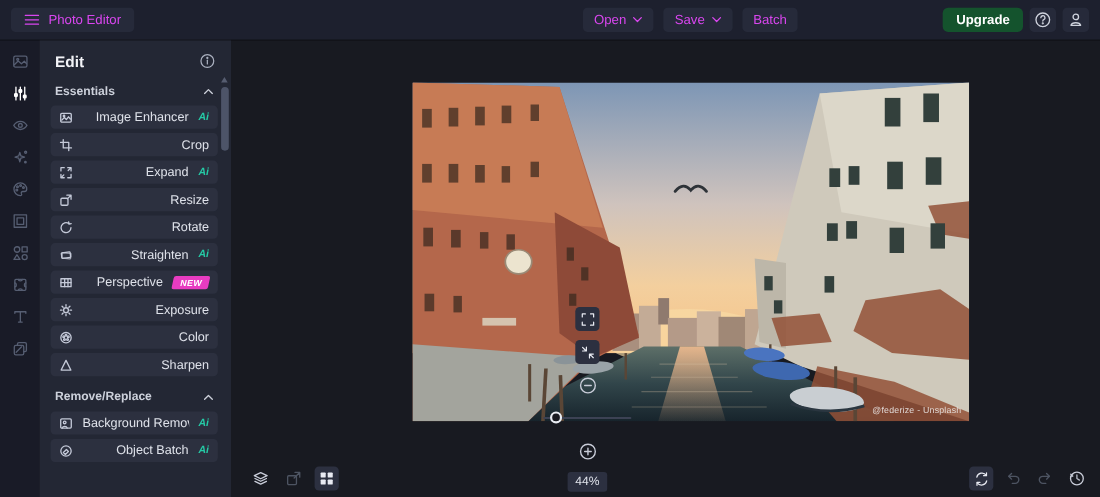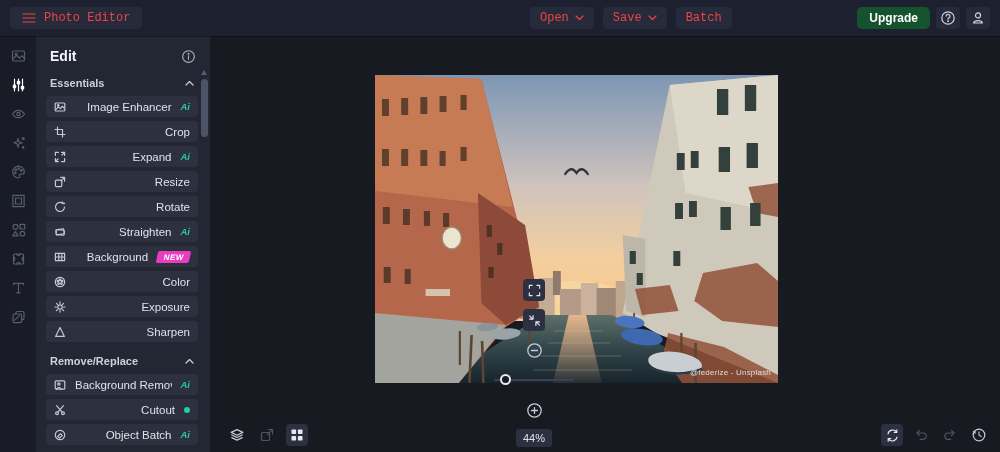--- a/index.html
+++ b/index.html
@@ -11,22 +11,22 @@
   }
   
   .topbar{
     position:absolute; top:0; left:0; right:0; height:36px;
     background:#1d202e; display:flex; align-items:center;
     padding:0 10px; z-index:40; box-shadow:0 1px 0 rgba(0,0,0,.35);
   }
   .chip{
     background:#262a3a; border-radius:4px; height:22px;
     display:flex; align-items:center; gap:6px; padding:0 10px;
-    color:#ef4444; cursor:pointer; border:none; font-size:12px;
-    font-family:Liberation Mono, monospace;
+    color:#d946ef; cursor:pointer; border:none; font-size:12px;
+    font-family:Liberation Sans, sans-serif;
   }
   .app-chip{ gap:8px; padding:0 12px; }
   .tb-center{ position:absolute; left:530px; display:flex; gap:9px; }
   .tb-right{ position:absolute; right:10px; display:flex; gap:6px; align-items:center; }
   .upgrade{
     background:#14532d; color:#fff; font-weight:bold;
     border-radius:5px; height:22px; padding:0 12px;
     display:flex; align-items:center; border:none; cursor:pointer; font-size:12px;
     font-family:"Liberation Sans",sans-serif;
   }
@@ -47,21 +47,21 @@
     width:26px; height:24px; border:none; background:transparent; color:#565e72;
     display:flex; align-items:center; justify-content:center; cursor:pointer; border-radius:4px;
   }
   .rail-btn.active{ color:#ffffff; }
 
   
   .panel{
     position:absolute; top:36px; left:36px; bottom:0; width:174px;
     background:#232734; z-index:30; padding:12px 12px 0 10px; overflow:hidden;
   }
-  .panel-title-row{ display:flex; align-items:center; justify-content:space-between; padding:0 2px 0 4px; }
+  .panel-title-row{ display:flex; align-items:flex-start; justify-content:space-between; padding:0 2px 0 4px; }
   .panel-title{ font-size:14px; font-weight:bold; color:#f2f3f7; }
   .info{ color:#aab0bf; cursor:pointer; background:none; border:none; }
   .section-row{
     display:flex; align-items:center; justify-content:space-between;
     margin:13px 4px 7px 4px; color:#cdd1db; font-size:11px; font-weight:bold; cursor:pointer;
   }
   .items{ display:flex; flex-direction:column; gap:4px; }
   .item{
     height:21px; background:#2c303f; border-radius:4px;
     display:flex; align-items:center; gap:9px; padding:0 8px; cursor:pointer;
@@ -78,21 +78,21 @@
   
   .sb-track{ position:absolute; top:34px; right:2px; width:7px; bottom:4px; }
   .sb-up{ position:absolute; top:0; left:0; width:0; height:0;
     border-left:3.5px solid transparent; border-right:3.5px solid transparent;
     border-bottom:5px solid #565d70; cursor:pointer; }
   .sb-thumb{ position:absolute; top:9px; left:0; width:7px; height:58px; border-radius:4px; background:#4d5468; cursor:pointer; }
 
   
   .canvas{ position:absolute; top:36px; left:210px; right:0; bottom:0; background:#181a21; z-index:10; }
   .photo{
-    position:absolute; left:165px; top:39px; width:403px; height:308px; cursor:default;
+    position:absolute; left:165px; top:39px; width:506px; height:308px; cursor:default;
   }
   .photo svg{ width:100%; height:100%; }
   .watermark{
     position:absolute; right:7px; bottom:6px; font-size:8px; color:#f0f0f0; opacity:.85; letter-spacing:.2px;
   }
 
   
   .bbar{ position:absolute; bottom:0; left:210px; right:0; height:34px; z-index:35; }
   .bb-left{ position:absolute; left:16px; bottom:6px; display:flex; gap:8px; align-items:center; }
   .bb-center{ position:absolute; left:284px; bottom:5px; display:flex; gap:8px; align-items:center;flex-direction:column; }
@@ -348,48 +348,48 @@
         <span class="lbl">Straighten</span>
         <span class="badge-ai">Ai</span>
       </div>
       <div class="item">
         <span class="it-ic">
             <svg width="12" height="12" viewBox="0 0 12 12" class="stroke" stroke-width="1">
               <rect x="1.4" y="2.4" width="9.2" height="7.2"></rect>
               <path d="M1.4 6h9.2M4.8 2.4v7.2M7.8 2.4v7.2"></path>
             </svg>
           </span>
-        <span class="lbl">Background</span>
+        <span class="lbl">Perspective</span>
         <span class="badge-new">NEW</span>
+      </div>
+      <div class="item">
+        <span class="it-ic">
+            <svg width="12" height="12" viewBox="0 0 12 12" class="stroke" stroke-width="1">
+              <circle cx="6" cy="6" r="2.2"></circle>
+              <path d="M6 .9v1.5M6 9.6v1.5M.9 6h1.5M9.6 6h1.5M2.4 2.4l1 1M8.6 8.6l1 1M9.6 2.4l-1 1M3.4 8.6l-1 1"></path>
+            </svg>
+          </span>
+        <span class="lbl">Exposure</span>
       </div>
       <div class="item">
         <span class="it-ic">
             <svg width="12" height="12" viewBox="0 0 12 12" class="stroke" stroke-width="1">
               <circle cx="6" cy="6" r="4.7"></circle>
               <circle cx="6" cy="3.8" r=".8"></circle>
               <circle cx="8.1" cy="5.2" r=".8"></circle>
               <circle cx="7.4" cy="7.7" r=".8"></circle>
               <circle cx="4.6" cy="7.7" r=".8"></circle>
               <circle cx="3.9" cy="5.2" r=".8"></circle>
             </svg>
           </span>
         <span class="lbl">Color</span>
       </div>
       <div class="item">
         <span class="it-ic">
             <svg width="12" height="12" viewBox="0 0 12 12" class="stroke" stroke-width="1">
-              <circle cx="6" cy="6" r="2.2"></circle>
-              <path d="M6 .9v1.5M6 9.6v1.5M.9 6h1.5M9.6 6h1.5M2.4 2.4l1 1M8.6 8.6l1 1M9.6 2.4l-1 1M3.4 8.6l-1 1"></path>
-            </svg>
-          </span>
-        <span class="lbl">Exposure</span>
-      </div>
-      <div class="item">
-        <span class="it-ic">
-            <svg width="12" height="12" viewBox="0 0 12 12" class="stroke" stroke-width="1">
               <path d="M6 1.6l4.4 8.8H1.6z"></path>
             </svg>
           </span>
         <span class="lbl">Sharpen</span>
       </div>
     </div>
 
     <div class="section-row">
       <span>Remove/Replace</span>
       <span>
@@ -403,31 +403,20 @@
       <div class="item">
         <span class="it-ic">
             <svg width="12" height="12" viewBox="0 0 12 12" class="stroke" stroke-width="1">
               <rect x="1.2" y="1.8" width="9.6" height="8.4" rx="1"></rect>
               <circle cx="4.8" cy="5" r="1.2"></circle>
               <path d="M2.6 10.2c.5-2.1 4-2.1 4.5 0"></path>
             </svg>
           </span>
         <span class="lbl">Background Remover</span>
         <span class="badge-ai">Ai</span>
-      </div>
-      <div class="item">
-        <span class="it-ic">
-            <svg width="12" height="12" viewBox="0 0 12 12" class="stroke" stroke-width="1">
-              <circle cx="3" cy="9.2" r="1.4"></circle>
-              <circle cx="9" cy="9.2" r="1.4"></circle>
-              <path d="M3.9 8.2L9.4 1.6M8.1 8.2L2.6 1.6"></path>
-            </svg>
-          </span>
-        <span class="lbl">Cutout</span>
-        <span class="badge-dot"></span>
       </div>
       <div class="item">
         <span class="it-ic">
             <svg width="12" height="12" viewBox="0 0 12 12" class="stroke" stroke-width="1">
               <circle cx="6" cy="6" r="4.7"></circle>
               <path d="M3.6 7.4l2.8-2.8 1.8 1.8-2.8 2.8z"></path>
             </svg>
           </span>
         <span class="lbl">Object Batch</span>
         <span class="badge-ai">Ai</span>

